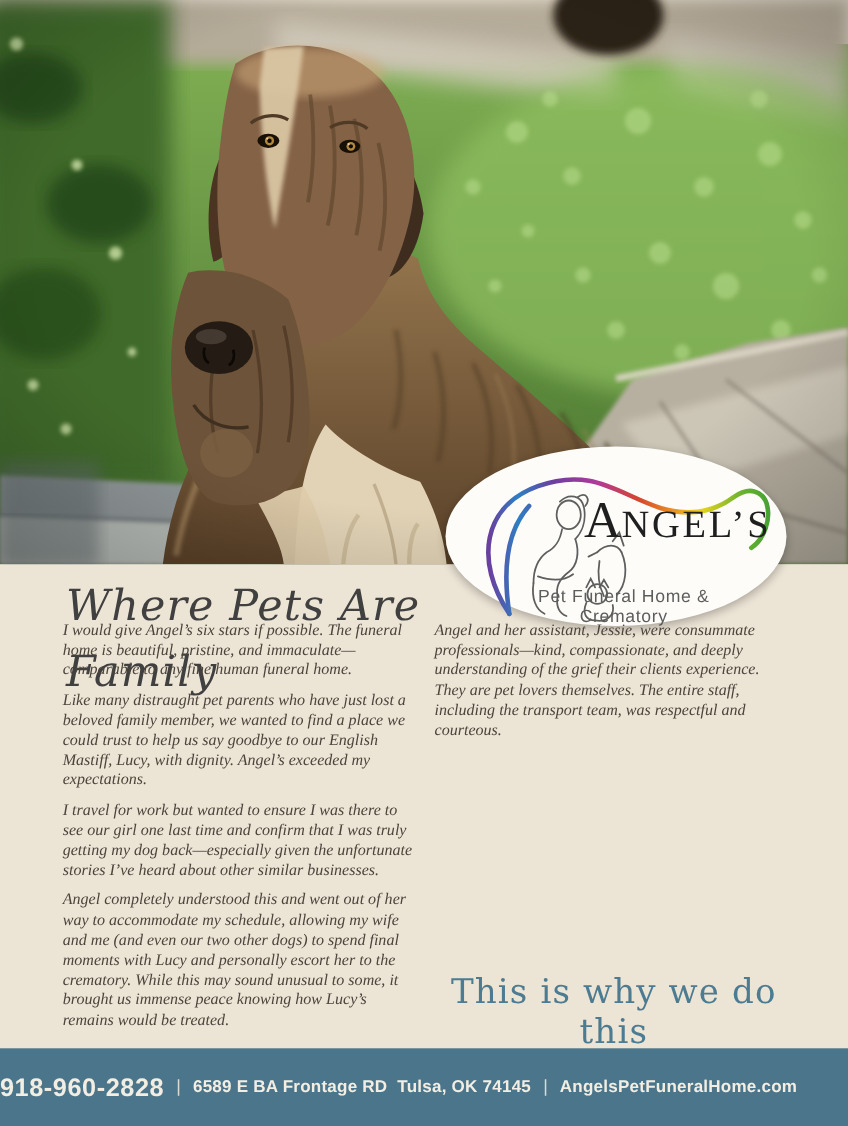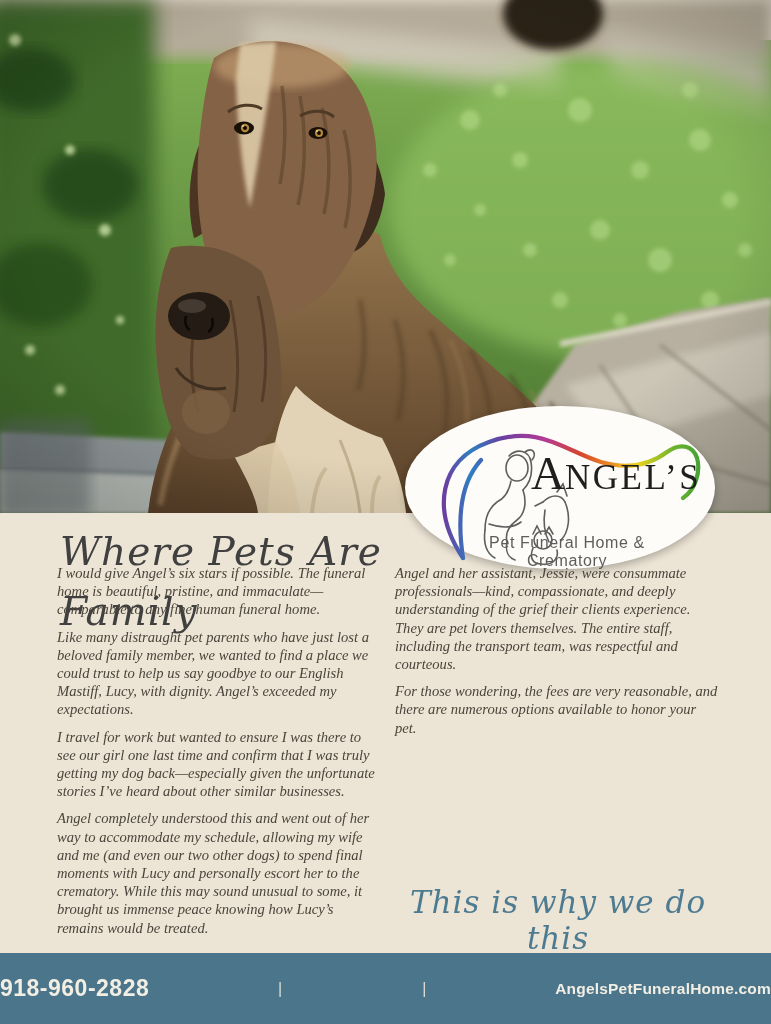--- a/index.html
+++ b/index.html
@@ -19,25 +19,25 @@
         font-family:"Liberation Sans",sans-serif;font-size:16px;color:#5d5d5d;letter-spacing:.6px;}
   
   .heading{position:absolute;left:60px;top:522px;width:380px;font-style:italic;
         font-family:"DejaVu Serif",serif;font-size:39px;line-height:60px;color:#404040;
         letter-spacing:1px;}
   .col{position:absolute;top:564px;font-style:italic;font-family:"Liberation Serif",serif;
         font-size:14.6px;line-height:18.2px;color:#4b443b;}
   .col.left{left:57px;width:322px;}
   .col.right{left:395px;width:324px;}
   .col p{margin:0 0 9px 0;}
-  .closing{position:absolute;left:388px;top:884px;width:340px;text-align:center;font-style:italic;
+  .closing{position:absolute;left:388px;top:884px;width:340px;text-align:center;
         font-family:"DejaVu Serif",serif;font-size:31px;color:#4d7b91;letter-spacing:1px;}
   
   .footer-bar{position:absolute;left:0;top:953px;width:771px;height:71px;background:#4a758a;
-        display:flex;align-items:center;justify-content:space-between;color:#f2eee3;
+        display:flex;align-items:center;justify-content:flex-start;color:#f2eee3;
         font-family:"Liberation Sans",sans-serif;}
   .footer-bar span{white-space:pre;}
   .footer-bar .phone{font-size:23px;font-weight:700;letter-spacing:.5px;}
   .footer-bar .sep{font-size:16px;font-weight:400;opacity:.85;margin:0 11px;}
   .footer-bar .addr,.footer-bar .site{font-size:15.5px;font-weight:700;letter-spacing:.2px;}
 </style>
 </head>
 <body>
 
 <div class="page">
@@ -265,25 +265,25 @@
 
   <div class="col left">
     <p>I would give Angel’s six stars if possible. The funeral home is beautiful, pristine, and immaculate—comparable to any fine human funeral home.</p>
     <p>Like many distraught pet parents who have just lost a beloved family member, we wanted to find a place we could trust to help us say goodbye to our English Mastiff, Lucy, with dignity. Angel’s exceeded my expectations.</p>
     <p>I travel for work but wanted to ensure I was there to see our girl one last time and confirm that I was truly getting my dog back—especially given the unfortunate stories I’ve heard about other similar businesses.</p>
     <p>Angel completely understood this and went out of her way to accommodate my schedule, allowing my wife and me (and even our two other dogs) to spend final moments with Lucy and personally escort her to the crematory. While this may sound unusual to some, it brought us immense peace knowing how Lucy’s remains would be treated.</p>
   </div>
 
   <div class="col right">
     <p>Angel and her assistant, Jessie, were consummate professionals—kind, compassionate, and deeply understanding of the grief their clients experience. They are pet lovers themselves. The entire staff, including the transport team, was respectful and courteous.</p>
-    <p>For those wondering, the fees are very reasonable, and there are numerous options available to honor your pet.</p>
   </div>
 
   <div class="closing">This is why we do this</div>
 
   <div class="footer-bar">
     <span class="phone">918-960-2828</span>
     <span class="sep">|</span>
+    <span class="addr">6589 E BA Frontage RD  Tulsa, OK 74145</span>
     <span class="sep">|</span>
     <span class="site">AngelsPetFuneralHome.com</span>
   </div>
 
 </div>
 
 </body></html>

